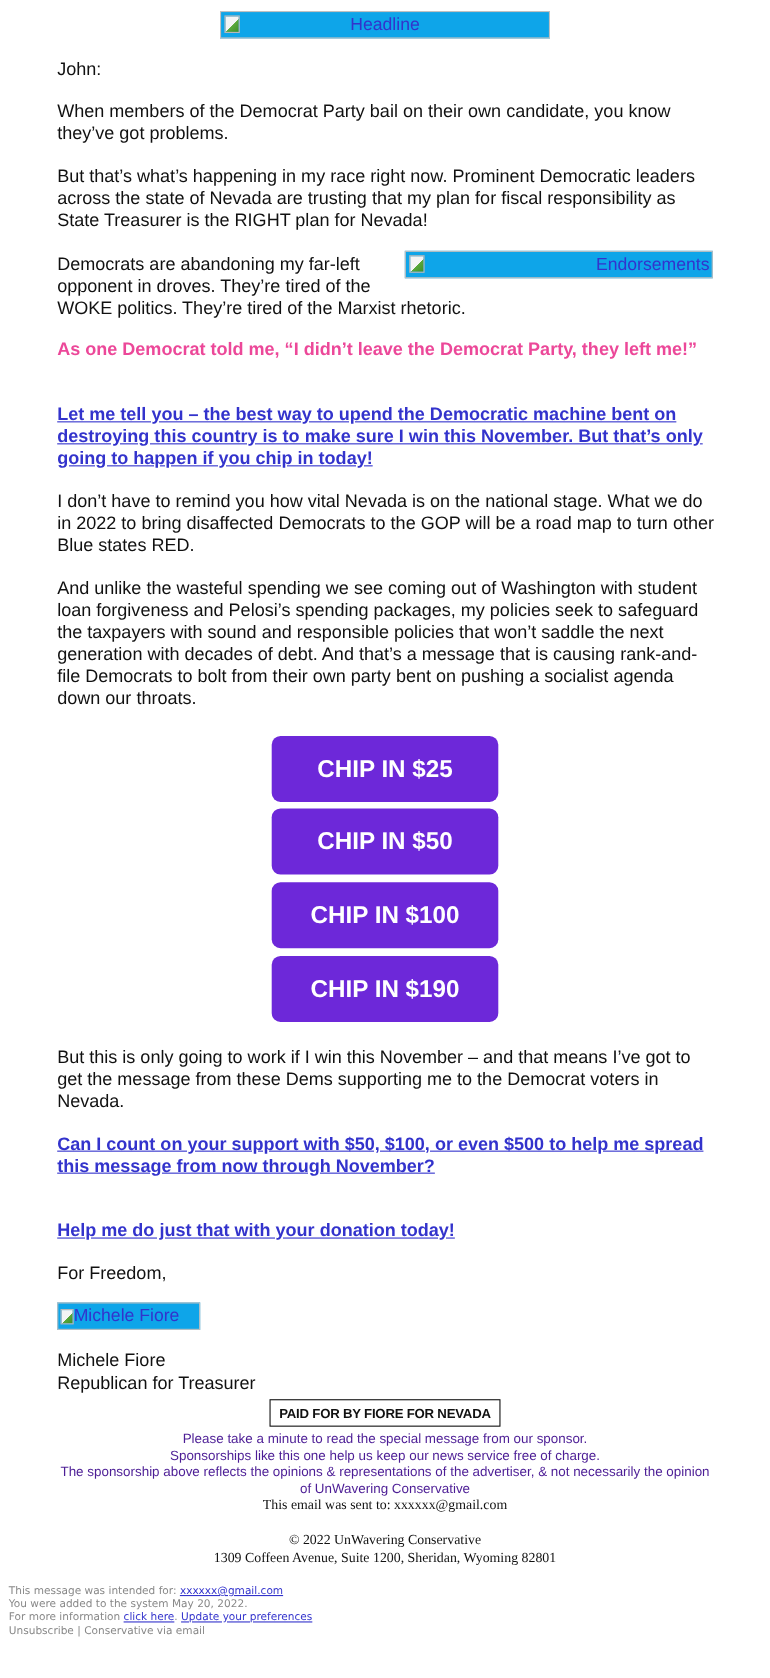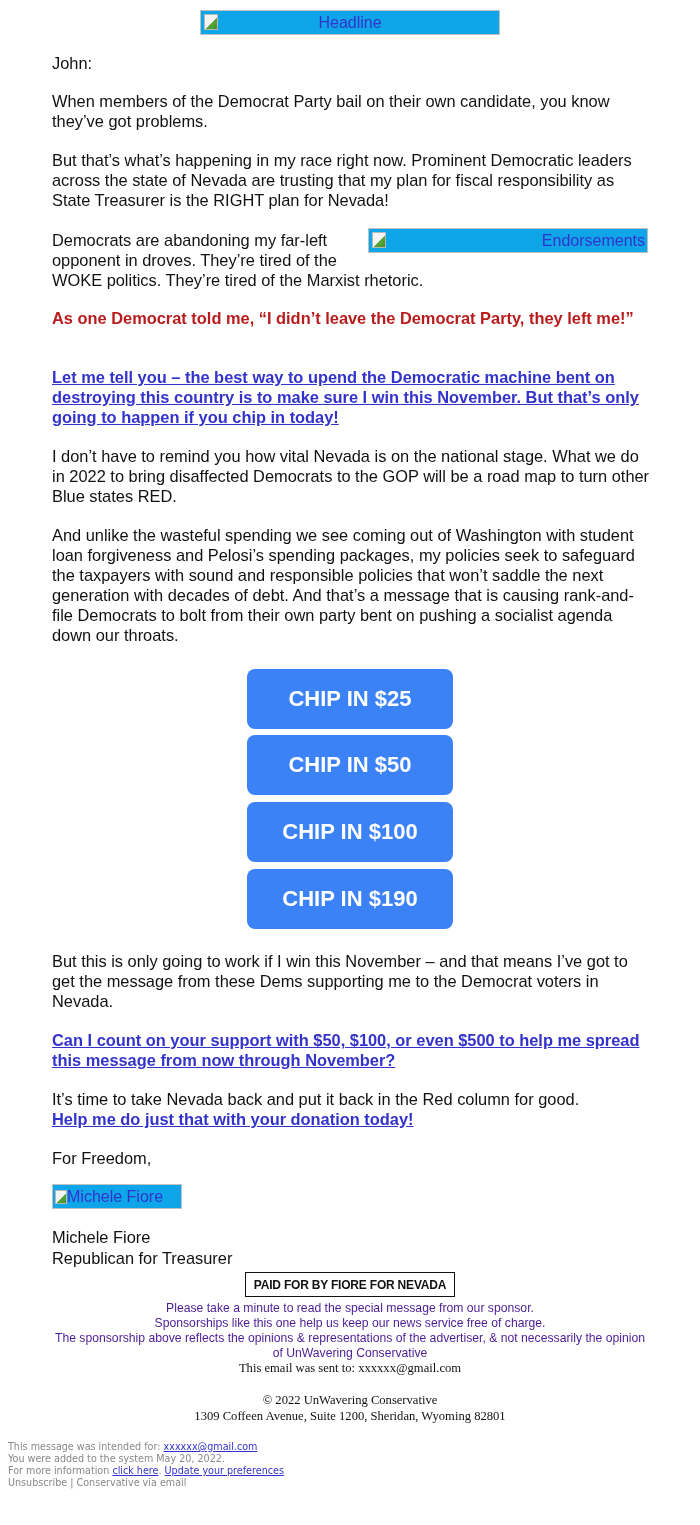--- a/index.html
+++ b/index.html
@@ -36,35 +36,35 @@
     .body-text {
       position: absolute;
       left: 52px;
       width: 600px;
       font-size: 16.4px;
       line-height: 20px;
       margin: 0;
       color: #111111;
     }
     .red-bold {
-      color: #b91c1c;
+      color: #ec4899;
       font-weight: bold;
     }
     a.link-bold {
       color: #3333cc;
       font-weight: bold;
       text-decoration: underline;
     }
 
     .chip-btn {
       position: absolute;
       left: 247px;
       width: 206px;
       height: 60px;
-      background: #3b82f6;
+      background: #6d28d9;
       border-radius: 8px;
       color: #ffffff;
       font-weight: bold;
       font-size: 22px;
       display: flex;
       align-items: center;
       justify-content: center;
       text-decoration: none;
       font-family: "Liberation Sans", sans-serif;
     }
@@ -158,21 +158,21 @@
 <a class="chip-btn" href="#" style="top:802px;">CHIP IN $100</a>
 <a class="chip-btn" href="#" style="top:869px;">CHIP IN $190</a>
 
 <p class="body-text" style="top:951px;">But this is only going to work if I win this November – and that means I’ve got to get the message from these Dems supporting me to the Democrat voters in Nevada.</p>
 
 <p class="body-text" style="top:1030px;">
   <a class="link-bold" href="#">Can I count on your support with $50, $100, or even $500 to help me spread this message from now through November?</a>
 </p>
 
 <p class="body-text" style="top:1089px;">
-  <span>It’s time to take Nevada back and put it back in the Red column for good.</span><br>
+  <br>
   <a class="link-bold" href="#">Help me do just that with your donation today!</a>
 </p>
 
 <p class="body-text" style="top:1148px;">For Freedom,</p>
 
 <div class="broken-img" style="left:52px; top:1184px; width:130px; height:25px; padding-left:2px;">
   <span class="img-icon" style="position:static; width:12px; height:14px; margin-right:0;"></span>
   <span class="alt-text">Michele Fiore</span>
 </div>
 

